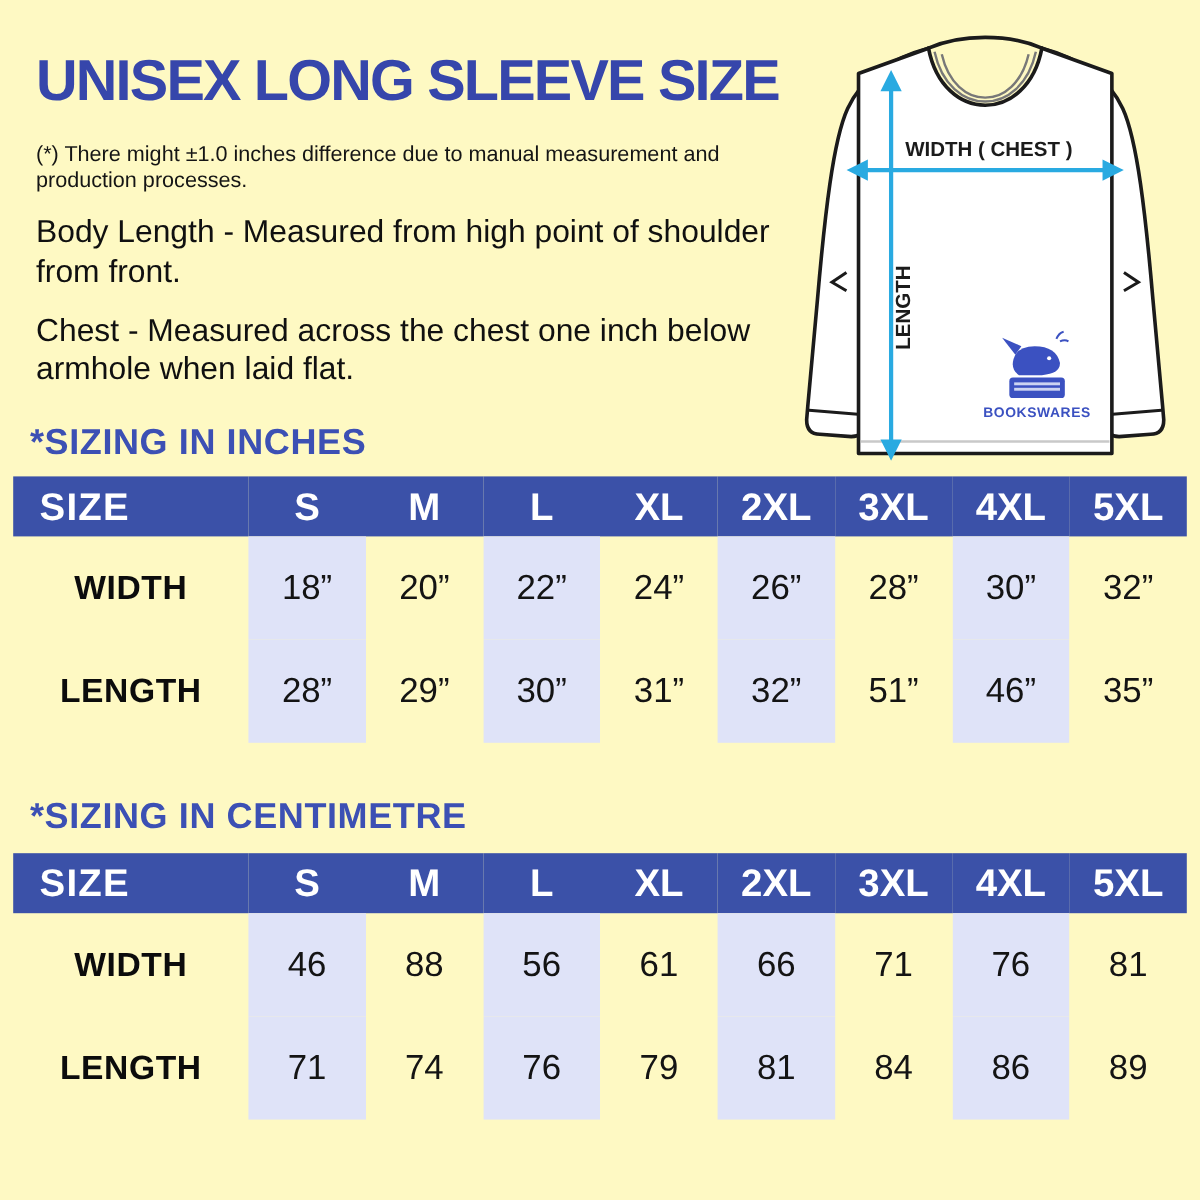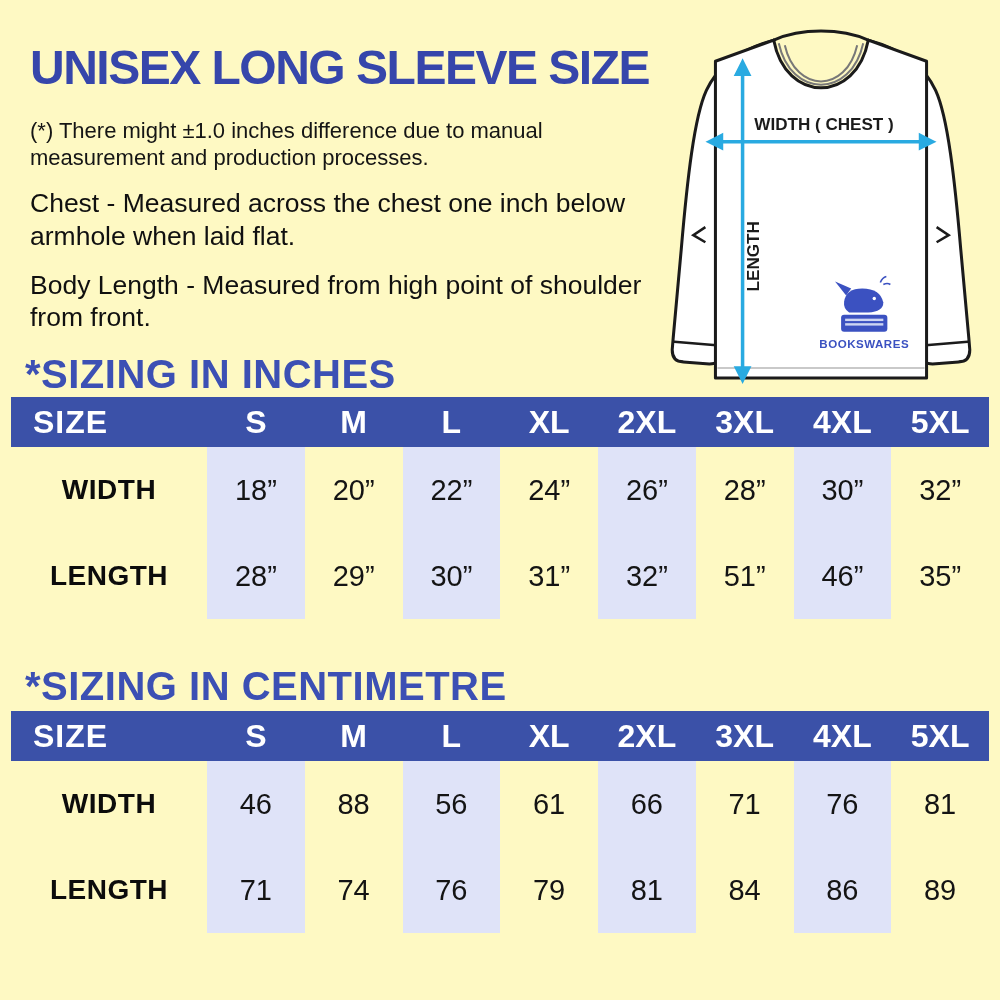--- a/index.html
+++ b/index.html
@@ -16,27 +16,27 @@
   .page{
     position:relative;width:1000px;height:1000px;background:#fef9c3;overflow:hidden;
     font-family:Liberation Sans, sans-serif;color:var(--text-black);
   }
   
   .intro{position:absolute;left:30px;top:42px;width:632px;}
   .intro h1{
     font-size:48px;font-weight:bold;color:var(--title-blue);
     letter-spacing:-1.5px;white-space:nowrap;margin:0 0 22px 0;line-height:1.1;
   }
-  .note{font-size:22px;line-height:1.24;margin-bottom:16px;color:#151515;}
+  .note{font-size:18px;line-height:1.24;margin-bottom:16px;color:#151515;}
   .def{font-size:26.5px;line-height:1.22;margin-bottom:17px;font-weight:500;color:#101010;}
   
   .shirt{position:absolute;left:645px;top:10px;width:352px;height:374px;}
   
   .sec-heading{
-    position:absolute;left:25px;font-size:40px;font-weight:bold;
+    position:absolute;left:25px;font-size:30px;font-weight:bold;
     color:var(--heading-blue);letter-spacing:.5px;
   }
   .sec-heading.inches{top:352px;}
   .sec-heading.cm{top:664px;}
   
   .size-table{
     position:absolute;left:11px;width:978px;
     display:grid;grid-template-columns:196px repeat(8,1fr);
   }
   .size-table.inches{top:397px;}
@@ -57,22 +57,22 @@
   .size-table .td.striped{background:var(--stripe);}
 </style>
 </head>
 <body>
 
 <div class="page">
 
   <header class="intro">
     <h1>UNISEX LONG SLEEVE SIZE</h1>
     <p class="note">(*) There might ±1.0 inches difference due to manual measurement and production processes.</p>
+    <p class="def">Body Length - Measured from high point of shoulder from front.</p>
     <p class="def">Chest - Measured across the chest one inch below armhole when laid flat.</p>
-    <p class="def">Body Length - Measured from high point of shoulder from front.</p>
   </header>
 
   <figure class="shirt">
     <svg viewBox="0 0 350 372" width="352" height="374">
       <g fill="#ffffff" stroke="#1b1b1b" stroke-width="3" stroke-linejoin="round" stroke-linecap="round">
 
         <path d="M128,30 C98,38 73,54 61,80 C49,106 42,168 36,238 C33,272 30,304 28,326 L27,338 C27,346 31,350 38,350 L64,352 C71,352 75,349 76,342 L79,318 C83,268 89,198 95,148 C99,116 110,58 128,30 Z"></path>
 
         <path d="M222,30 C252,38 277,54 289,80 C301,106 308,168 314,238 C317,272 320,304 322,326 L323,338 C323,346 319,350 312,350 L286,352 C279,352 275,349 274,342 L271,318 C267,268 261,198 255,148 C251,116 240,58 222,30 Z"></path>
 

